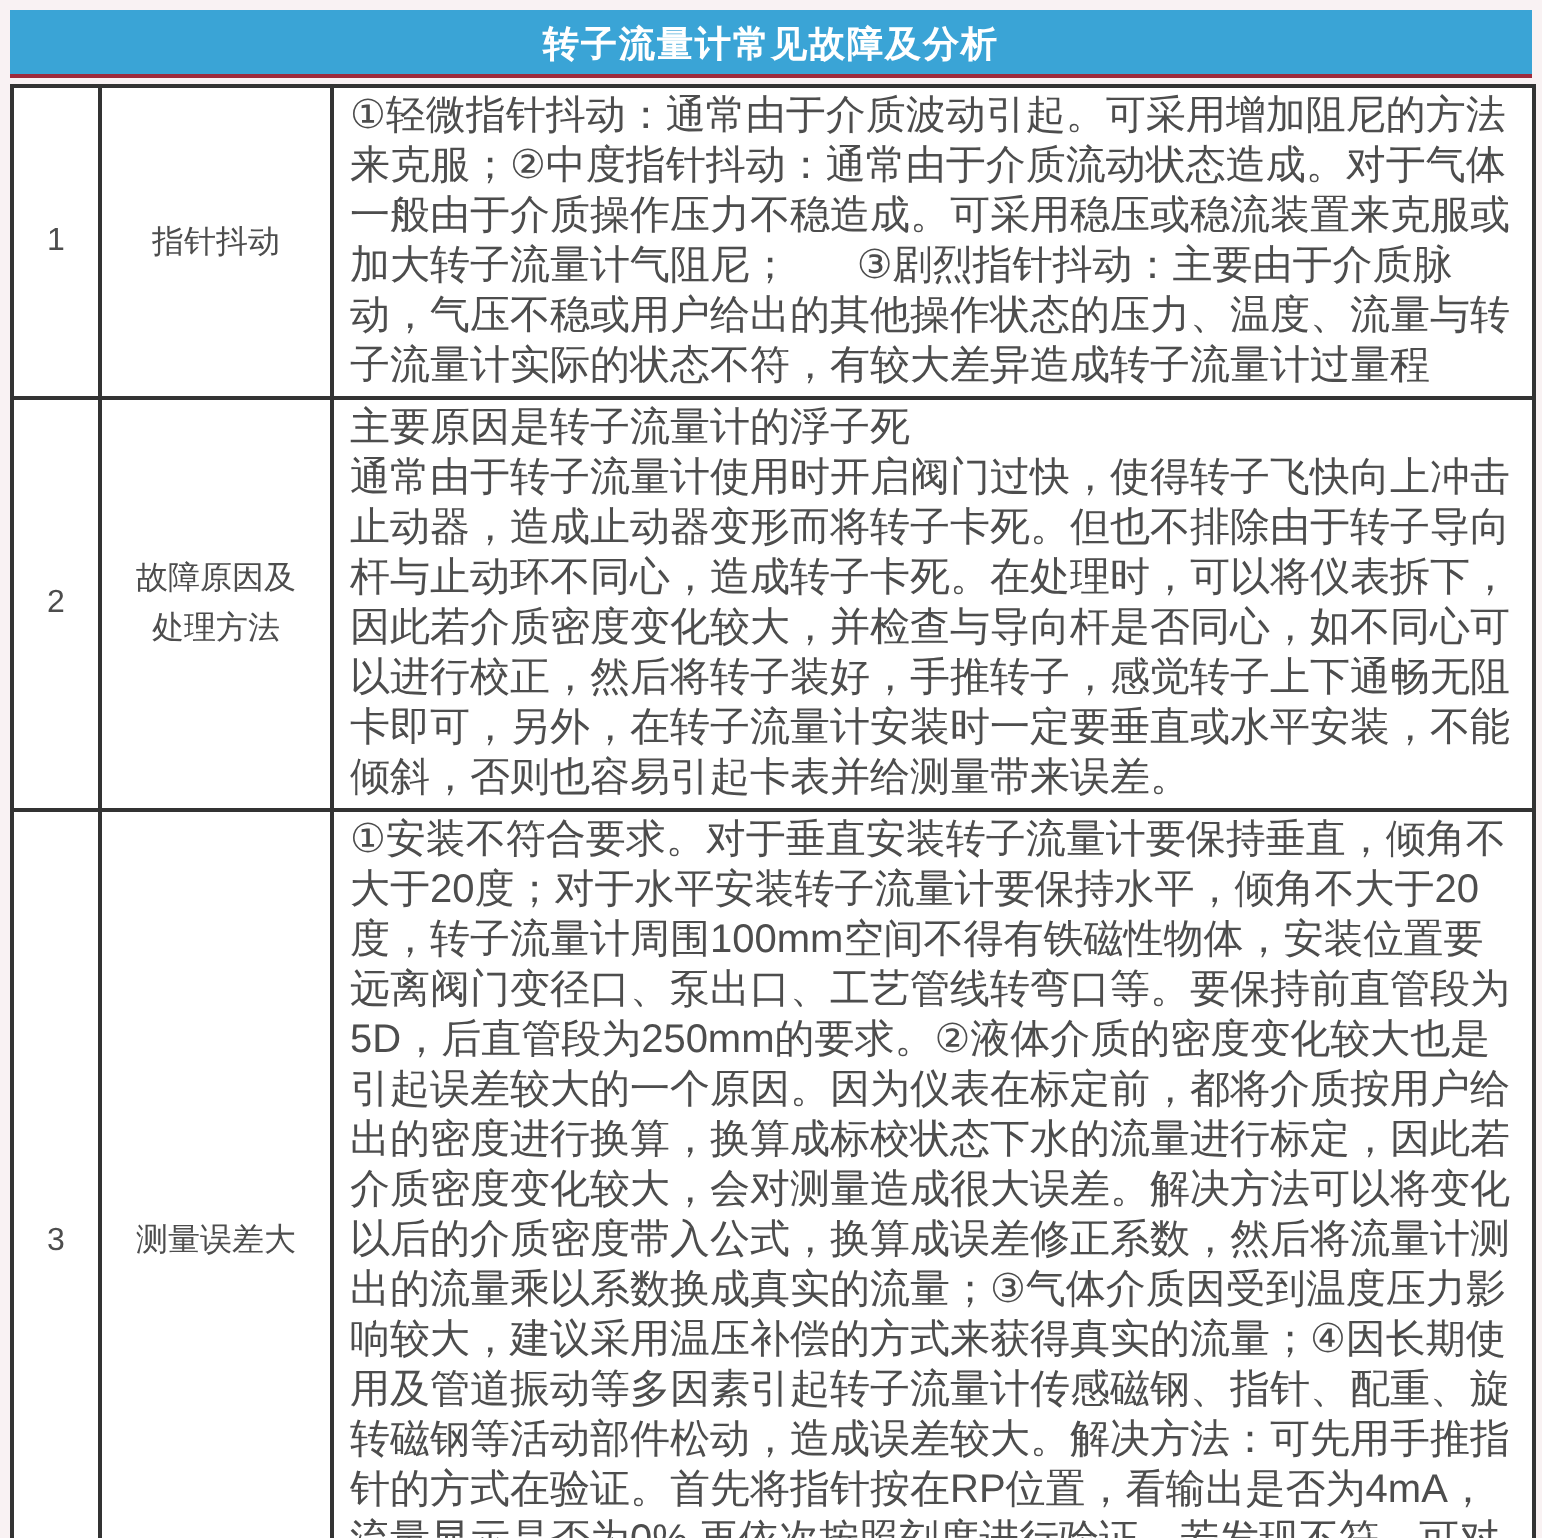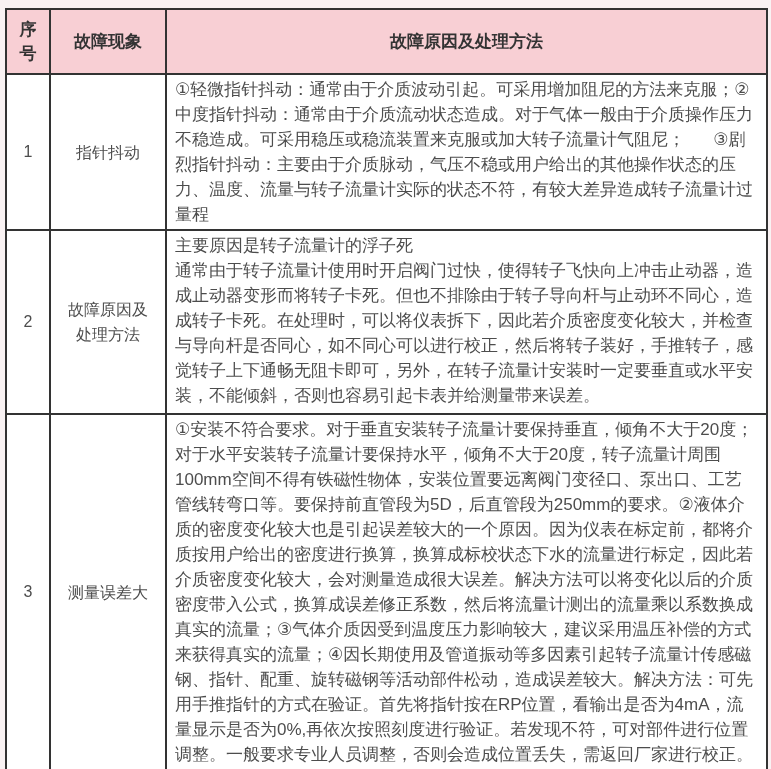--- a/index.html
+++ b/index.html
@@ -58,53 +58,49 @@
     font-size: 16px;
     text-align: center;
     vertical-align: middle;
   }
   td.cell-phen {
     padding: 0 13px;
     line-height: 25px;
   }
   td.cell-cause {
     color: #4d4d4d;
-    font-size: 17px;
+    font-size: 20px;
     line-height: 25px;
     padding: 2px 8px;
     vertical-align: top;
     text-align: left;
     background: #ffffff;
     white-space: pre-wrap;
   }
   td.cell-no, td.cell-phen { background: #ffffff; }
   tr.row-1 { height: 126px; }
   tr.row-2 { height: 184px; }
   tr.row-3 { height: 342px; }
 </style>
 </head>
 <body>
 
 <div class="page">
 
+  <div class="title-bar">转子流量计常见故障及分析</div>
 
   <div class="gap"></div>
 
   <table class="fault-table">
     <colgroup>
       <col style="width:44px">
       <col style="width:116px">
       <col style="width:601px">
     </colgroup>
     <tbody>
-      <tr class="header-row">
-        <th class="col-index">序号</th>
-        <th class="col-phen">故障现象</th>
-        <th class="col-cause">故障原因及处理方法</th>
-      </tr>
 
       <tr class="row-1">
         <td class="cell-no">1</td>
         <td class="cell-phen">指针抖动</td>
         <td class="cell-cause">①轻微指针抖动：通常由于介质波动引起。可采用增加阻尼的方法来克服；②中度指针抖动：通常由于介质流动状态造成。对于气体一般由于介质操作压力不稳造成。可采用稳压或稳流装置来克服或加大转子流量计气阻尼；      ③剧烈指针抖动：主要由于介质脉动，气压不稳或用户给出的其他操作状态的压力、温度、流量与转子流量计实际的状态不符，有较大差异造成转子流量计过量程</td>
       </tr>
 
       <tr class="row-2">
         <td class="cell-no">2</td>
         <td class="cell-phen">故障原因及处理方法</td>

